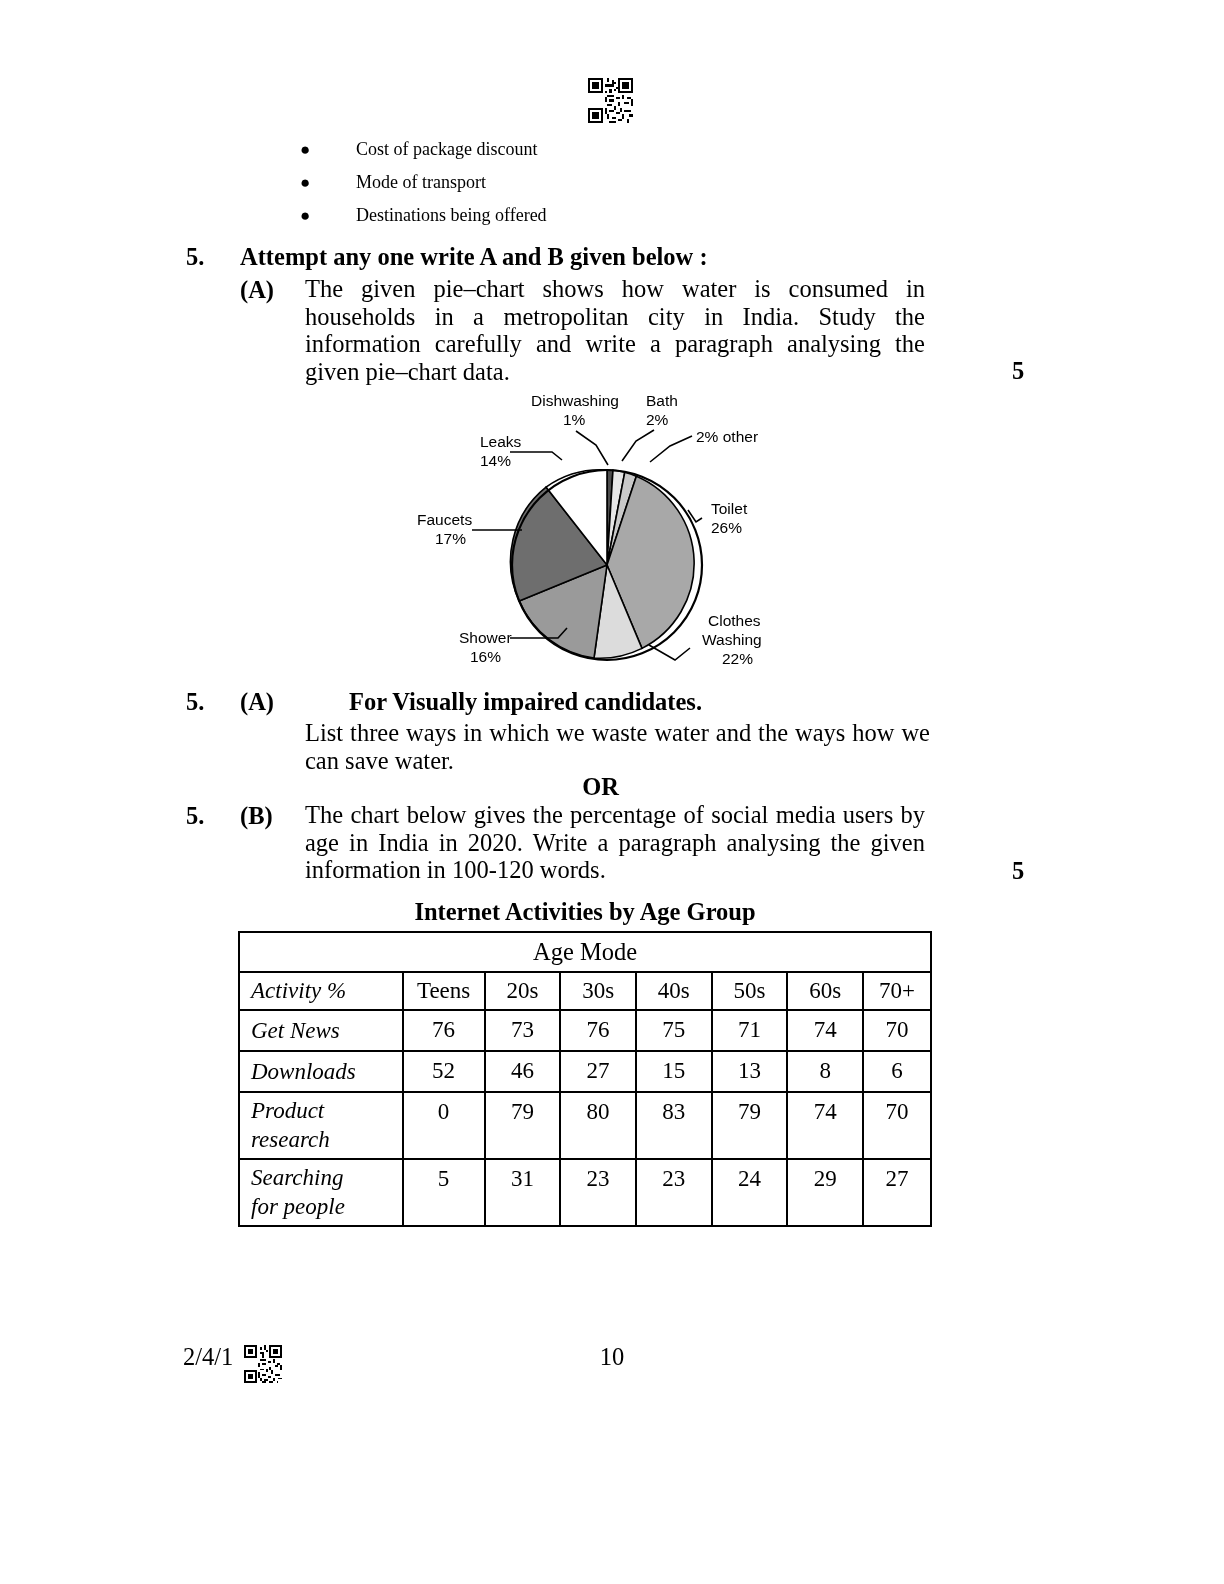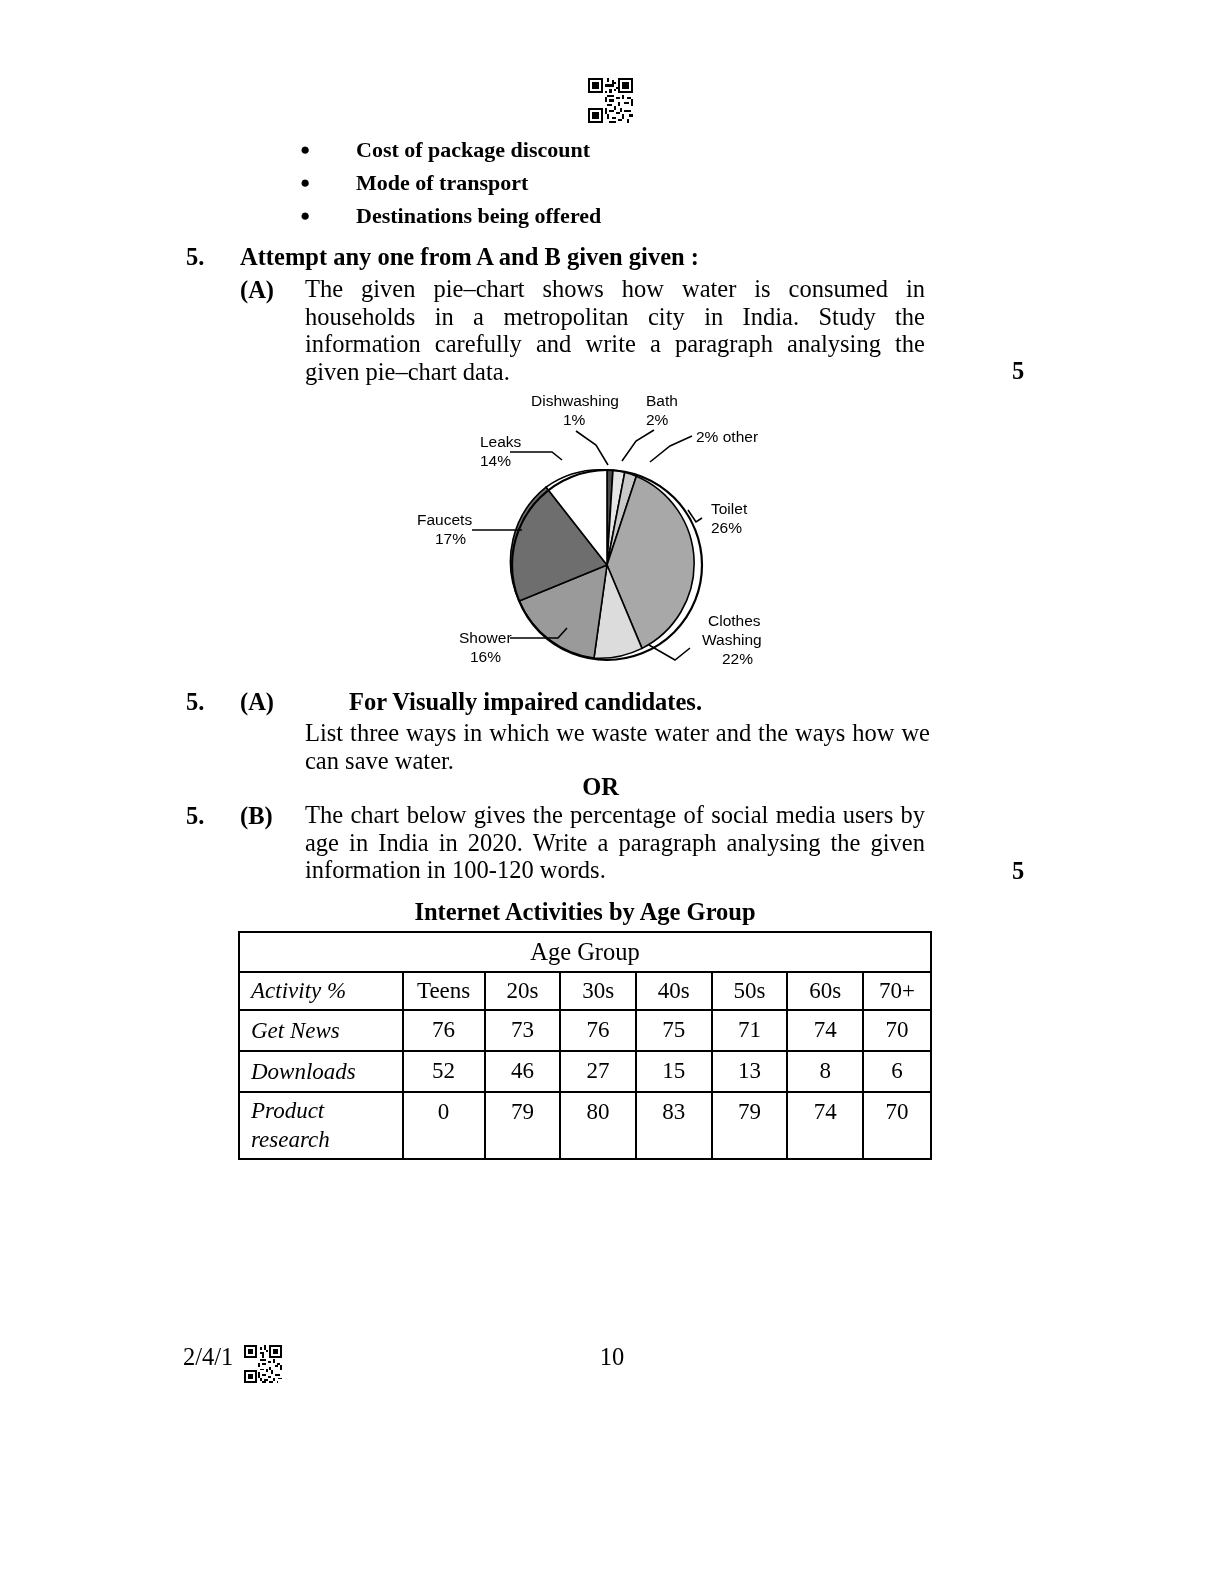--- a/index.html
+++ b/index.html
@@ -50,24 +50,23 @@
     align-items: flex-start;
     height: 33px;
     line-height: 33px;
   }
   .bullet-dot {
     width: 56px;
     font-size: 17px;
     line-height: 33px;
   }
   .bullet-text {
-    font-size: 22px;
+    font-size: 18px;
     line-height: 33px;
     white-space: nowrap;
-    font-weight: bold;
   }
 
   
   .qnum {
     position: absolute;
     font-weight: bold;
     font-size: 24.5px;
     line-height: 30px;
   }
   .qlabel {
@@ -268,21 +267,21 @@
       <span class="bullet-dot">●</span>
       <span class="bullet-text">Mode of transport</span>
     </div>
     <div class="bullet-row">
       <span class="bullet-dot">●</span>
       <span class="bullet-text">Destinations being offered</span>
     </div>
   </div>
 
   <div class="qnum" style="left:186px; top:242px;">5.</div>
-  <div class="qhead" style="left:240px; top:242px;">Attempt any one from A and B given given :</div>
+  <div class="qhead" style="left:240px; top:242px;">Attempt any one write A and B given below :</div>
 
   <div class="qlabel" style="left:240px; top:275px;">(A)</div>
   <div class="qbody" style="left:305px; top:275px; width:620px;">The given pie–chart shows how water is consumed in households in a metropolitan city in India. Study the information carefully and write a paragraph analysing the given pie–chart data.</div>
   <div class="marks" style="left:1012px; top:356px;">5</div>
 
   <div class="pie-wrap">
     <svg width="400" height="292" viewBox="0 0 400 292">
 
       <g>
 
@@ -363,21 +362,21 @@
         <col class="c1">
         <col class="c2">
         <col class="c3">
       <col class="c4">
         <col class="c5">
         <col class="c6">
         <col class="c7">
     </colgroup>
     <tbody>
       <tr>
-        <td class="cell-span" colspan="8">Age Group</td>
+        <td class="cell-span" colspan="8">Age Mode</td>
       </tr>
       <tr>
         <td class="cell-act">Activity %</td>
         <td class="cell-hdr">Teens</td>
         <td class="cell-hdr">20s</td>
         <td class="cell-hdr">30s</td>
         <td class="cell-hdr">40s</td>
         <td class="cell-hdr">50s</td>
         <td class="cell-hdr">60s</td>
         <td class="cell-hdr">70+</td>
@@ -411,20 +410,30 @@
         <td class="cell-num">0</td>
         <td class="cell-num">79</td>
         <td class="cell-num">80</td>
         <td class="cell-num">83</td>
         <td class="cell-num">79</td>
         <td class="cell-num">74</td>
         <td class="cell-num">70</td>
       </tr>
 
 
+      <tr>
+        <td class="cell-act two-line"><span>Searching</span><br><span>for people</span></td>
+        <td class="cell-num">5</td>
+        <td class="cell-num">31</td>
+        <td class="cell-num">23</td>
+        <td class="cell-num">23</td>
+        <td class="cell-num">24</td>
+        <td class="cell-num">29</td>
+        <td class="cell-num">27</td>
+      </tr>
     </tbody>
   </table>
 
   <div class="footer-code">2/4/1</div>
   <div class="qr-bottom">
     <svg width="38" height="38" viewBox="0 0 21 21" shape-rendering="crispEdges">
       <rect width="21" height="21" fill="#ffffff"></rect>
       <g fill="#000000">
         <rect x="0" y="0" width="7" height="1"></rect>
           <rect x="0" y="6" width="7" height="1"></rect>

